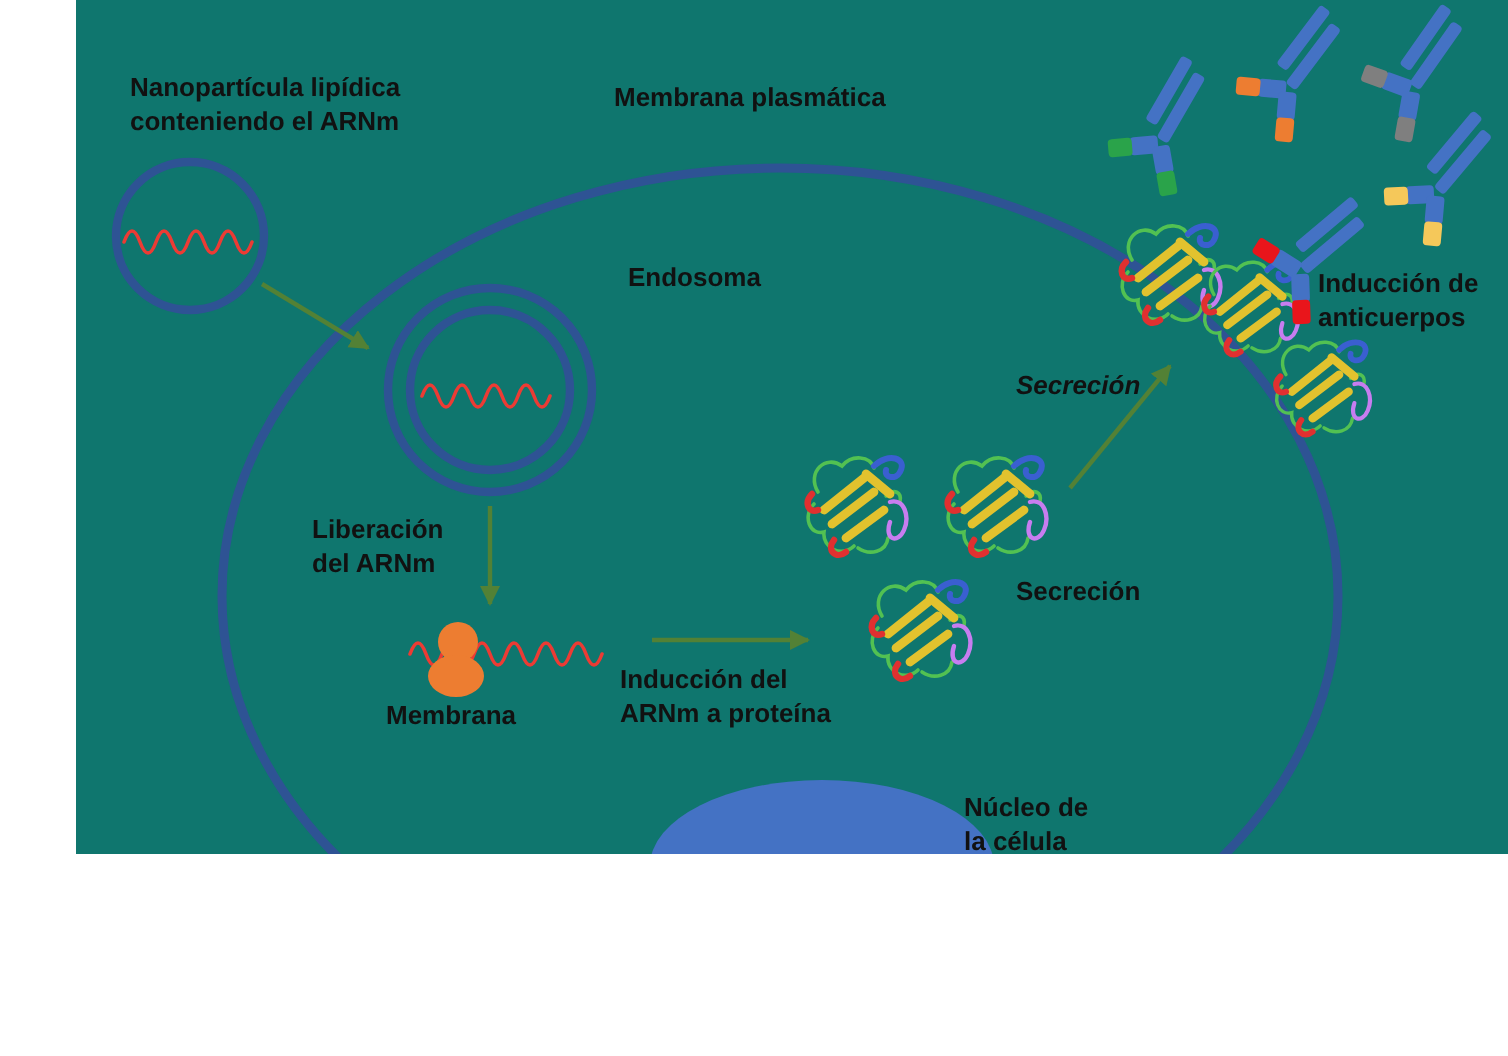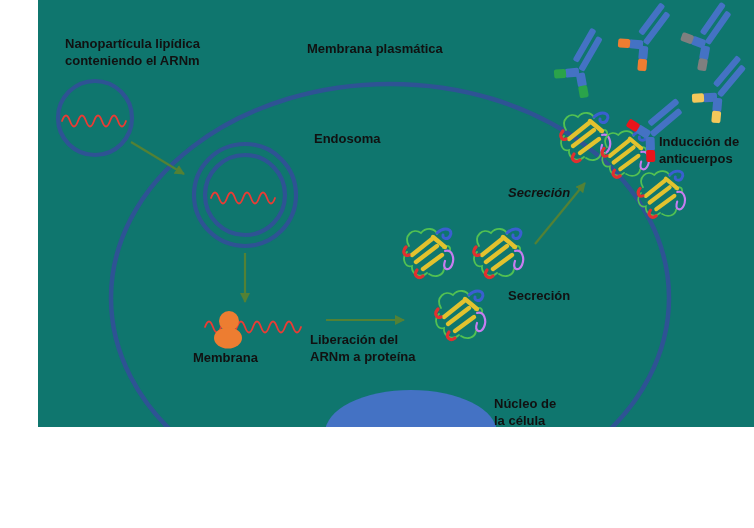--- a/index.html
+++ b/index.html
@@ -124,22 +124,24 @@
           <rect x="1" y="-4.5" width="14" height="9" rx="2" fill="#4472c4" transform="rotate(88)"></rect>
           <rect x="14" y="-4.5" width="12" height="9" rx="2" fill="#e9151b" transform="rotate(88)"></rect>
         </g>
       </g>
   </svg>
 
   <div class="lbl" style="left:27px;top:35px;">Nanopartícula lipídica
 conteniendo el ARNm</div>
   <div class="lbl" style="left:269px;top:40px;">Membrana plasmática</div>
   <div class="lbl" style="left:236px;top:130px;padding-left:40px;">Endosoma</div>
+  <div class="lbl" style="left:118px;top:256px;">Liberación
+del ARNm</div>
   <div class="lbl" style="left:155px;top:349px;">Membrana</div>
-  <div class="lbl" style="left:272px;top:331px;">Liberación del
+  <div class="lbl" style="left:272px;top:331px;">Inducción del
 ARNm a proteína</div>
   <div class="lbl" style="left:470px;top:287px;">Secreción</div>
   <div class="lbl" style="left:470px;top:184px;font-style:italic;">Secreción</div>
-  <div class="lbl" style="left:456px;top:395px;">Núcleo de
+  <div class="lbl" style="left:444px;top:395px;">Núcleo de
 la célula</div>
   <div class="lbl" style="left:621px;top:133px;">Inducción de
 anticuerpos</div>
 </div>
 
 </body></html>

